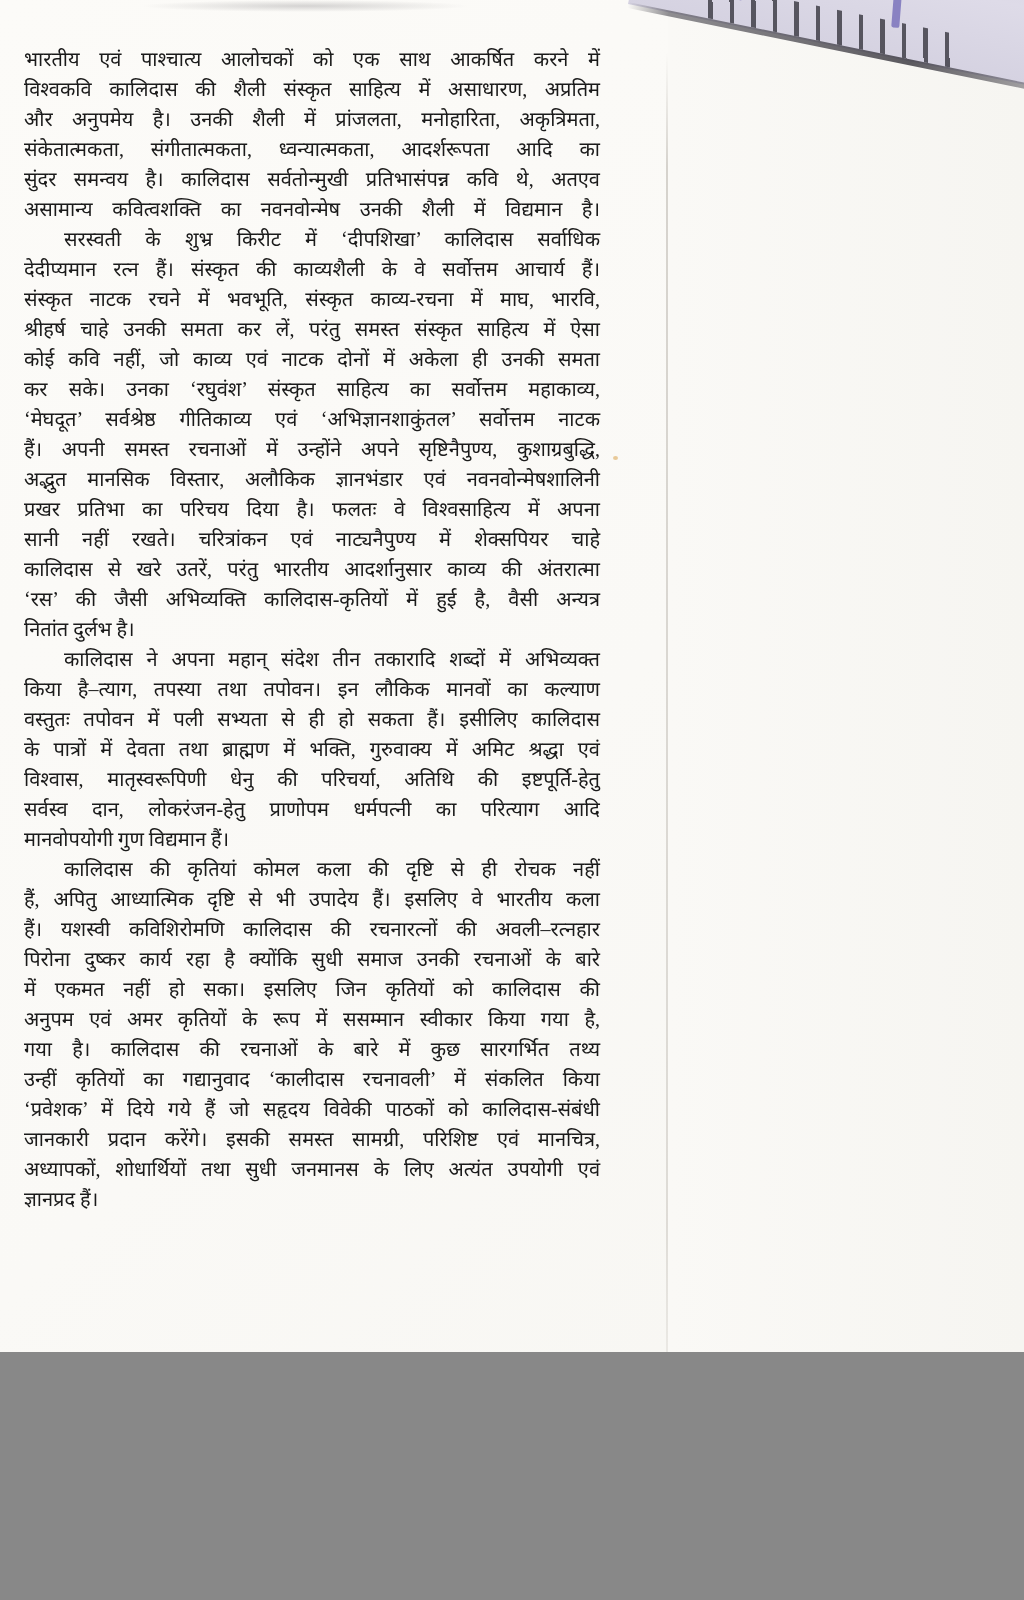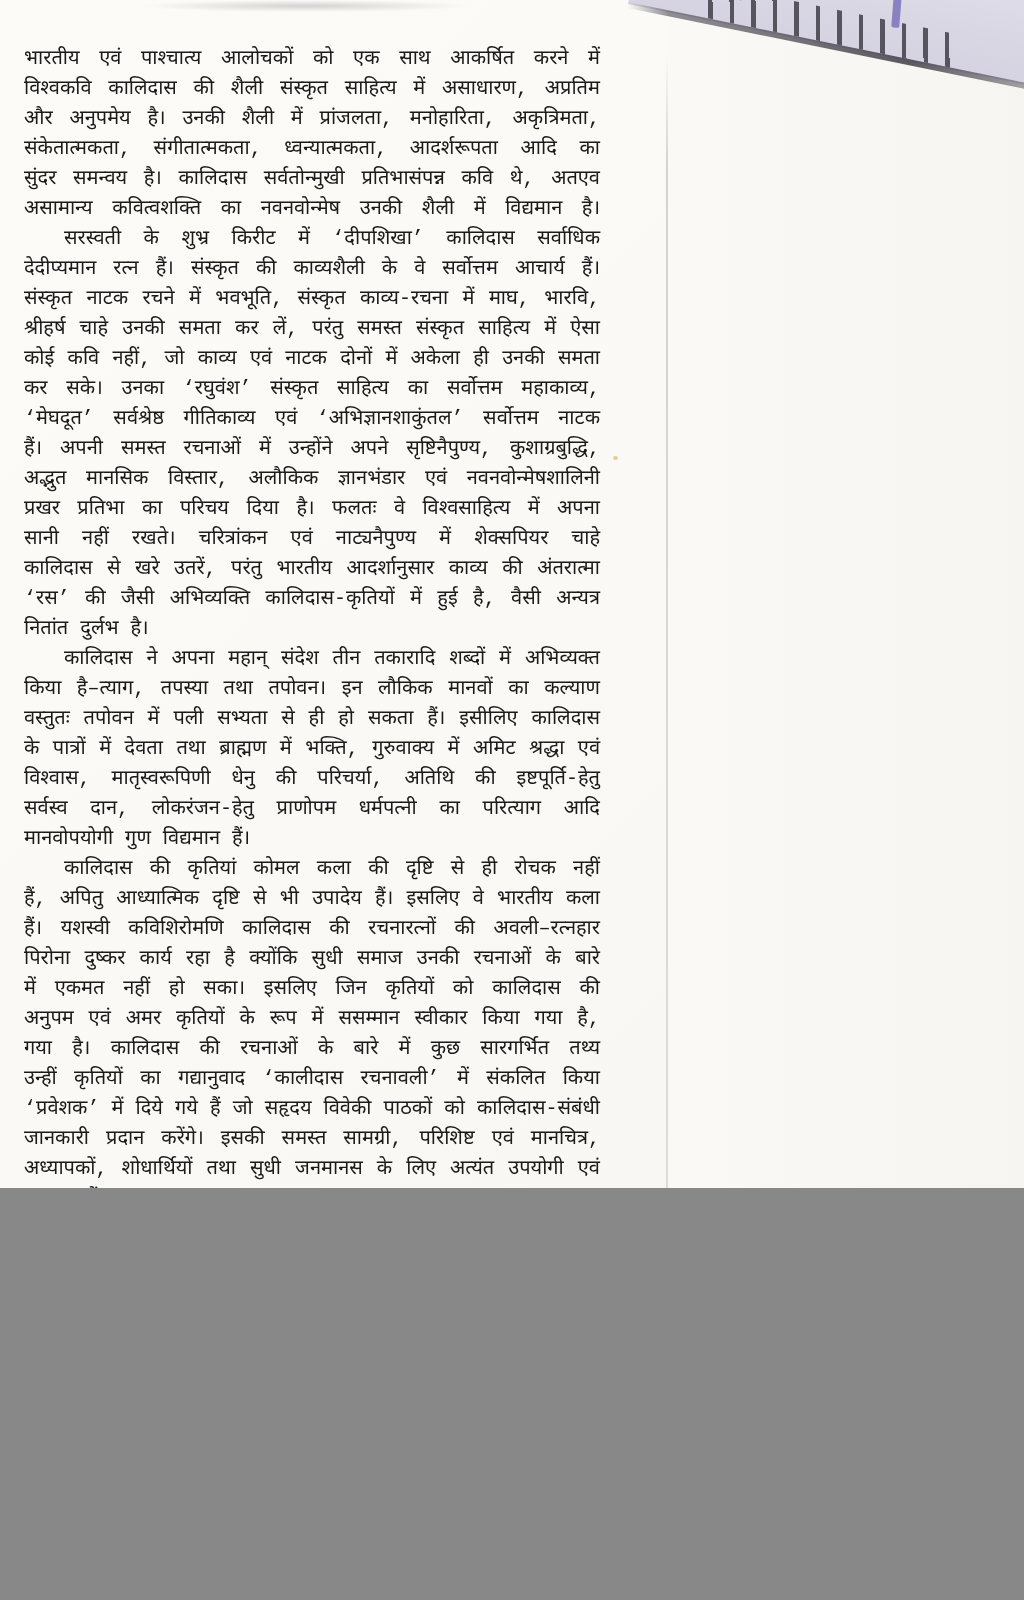--- a/index.html
+++ b/index.html
@@ -1,19 +1,19 @@
 <!DOCTYPE html>
 <html lang="hi"><head>
 <meta charset="utf-8">
 <style>
   html,body{margin:0;padding:0;background:#888;}
   .photo{
-    position:relative;width:1024px;height:1188px;overflow:hidden;
+    position:relative;width:1024px;height:1352px;overflow:hidden;
     background:linear-gradient(135deg,#fcfbf8 0%,#faf9f6 55%,#f7f6f2 100%);
-    font-family:Liberation Mono, monospace;
+    font-family:Liberation Serif, serif;
   }
   
   .right-panel{position:absolute;left:668px;top:0;right:0;bottom:0;
     background:linear-gradient(to right,#faf9f6,#f6f5f1);}
   .crease{position:absolute;left:666px;top:52px;width:2px;height:1434px;
     background:linear-gradient(to bottom,rgba(185,180,172,0),rgba(183,178,170,.55) 8%,rgba(183,178,170,.4) 82%,rgba(185,180,172,0));}
   .top-smudge{position:absolute;left:140px;top:0;width:330px;height:12px;
     background:radial-gradient(ellipse at center,rgba(148,146,148,.38),transparent 70%);}
   .speck{position:absolute;left:613px;top:456px;width:5px;height:4px;border-radius:50%;
     background:#d8a24a;opacity:.55;}

